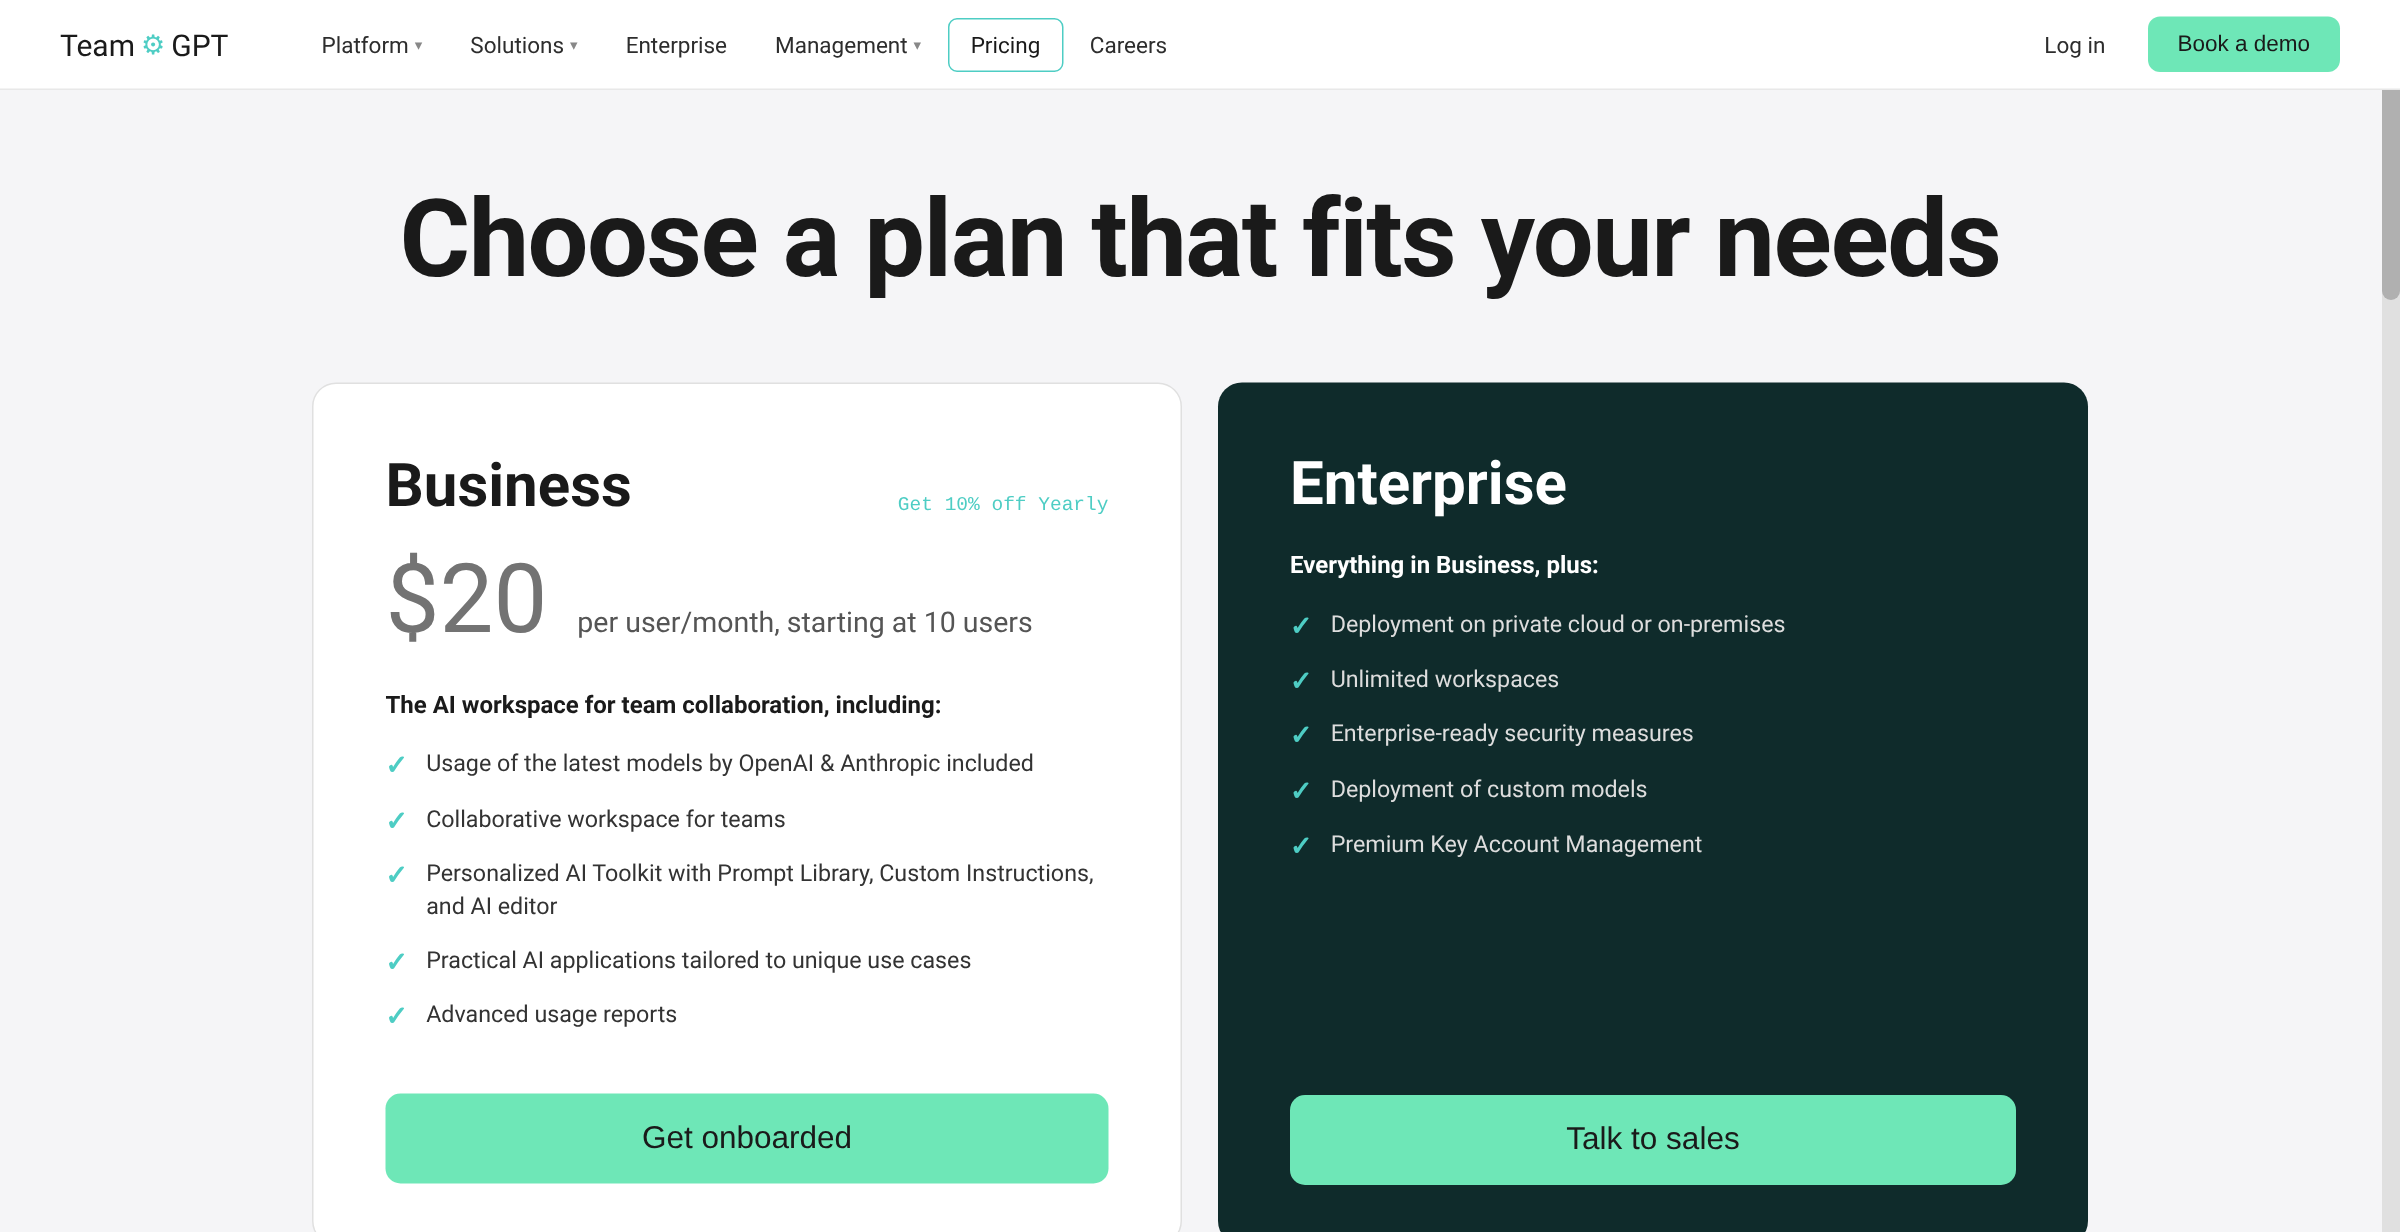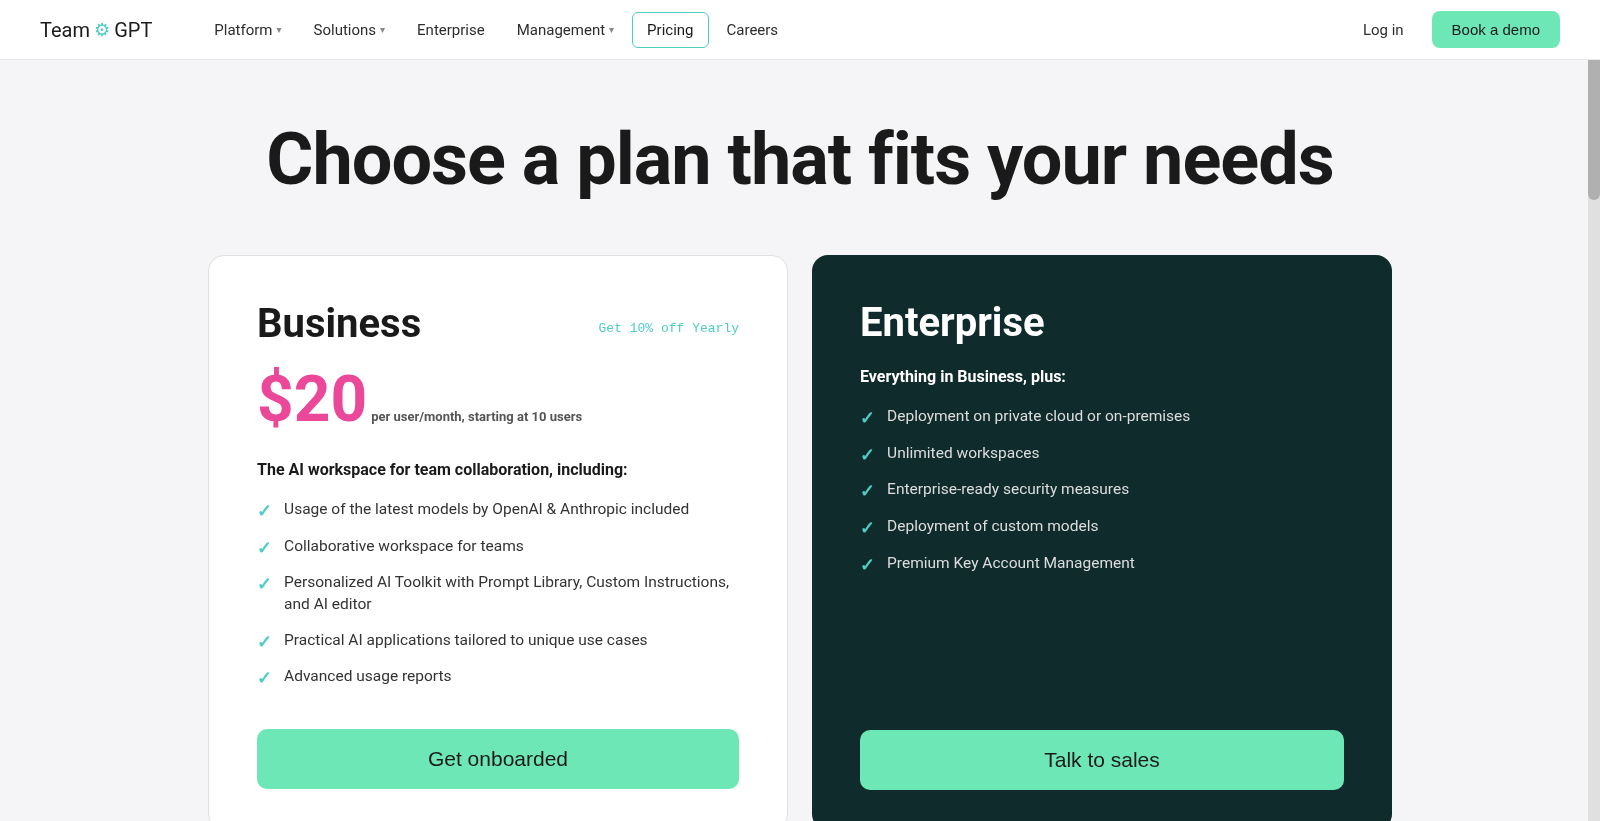--- a/index.html
+++ b/index.html
@@ -142,21 +142,21 @@
       border: 1px solid #e0e0e0;
     }
 
     .card-enterprise {
       background: #0f2b2b;
       color: #fff;
     }
 
     .card-header {
       display: flex;
-      align-items: center;
+      align-items: flex-end;
       justify-content: space-between;
       margin-bottom: 24px;
     }
 
     .card-title {
       font-size: 40px;
       font-weight: 700;
       color: #1a1a1a;
       line-height: 1;
     }
@@ -172,30 +172,29 @@
       white-space: nowrap;
       margin-top: 8px;
     }
 
     .card-price {
       margin-bottom: 28px;
     }
 
     .price-amount {
       font-size: 64px;
-      font-weight: 700;
-      color: #ec4899;
+      font-weight: 400;
+      color: #737373;
       line-height: 1;
     }
 
     .price-detail {
-      font-size: 13px;
+      font-size: 19px;
       color: #555;
-      margin-left: 4px;
-      font-weight: bold;
+      margin-left: 20px;
     }
 
     .enterprise-pricing-text {
       font-size: 18px;
       color: #ccc;
       margin-bottom: 28px;
     }
 
     .card-subtitle {
       font-size: 16px;

